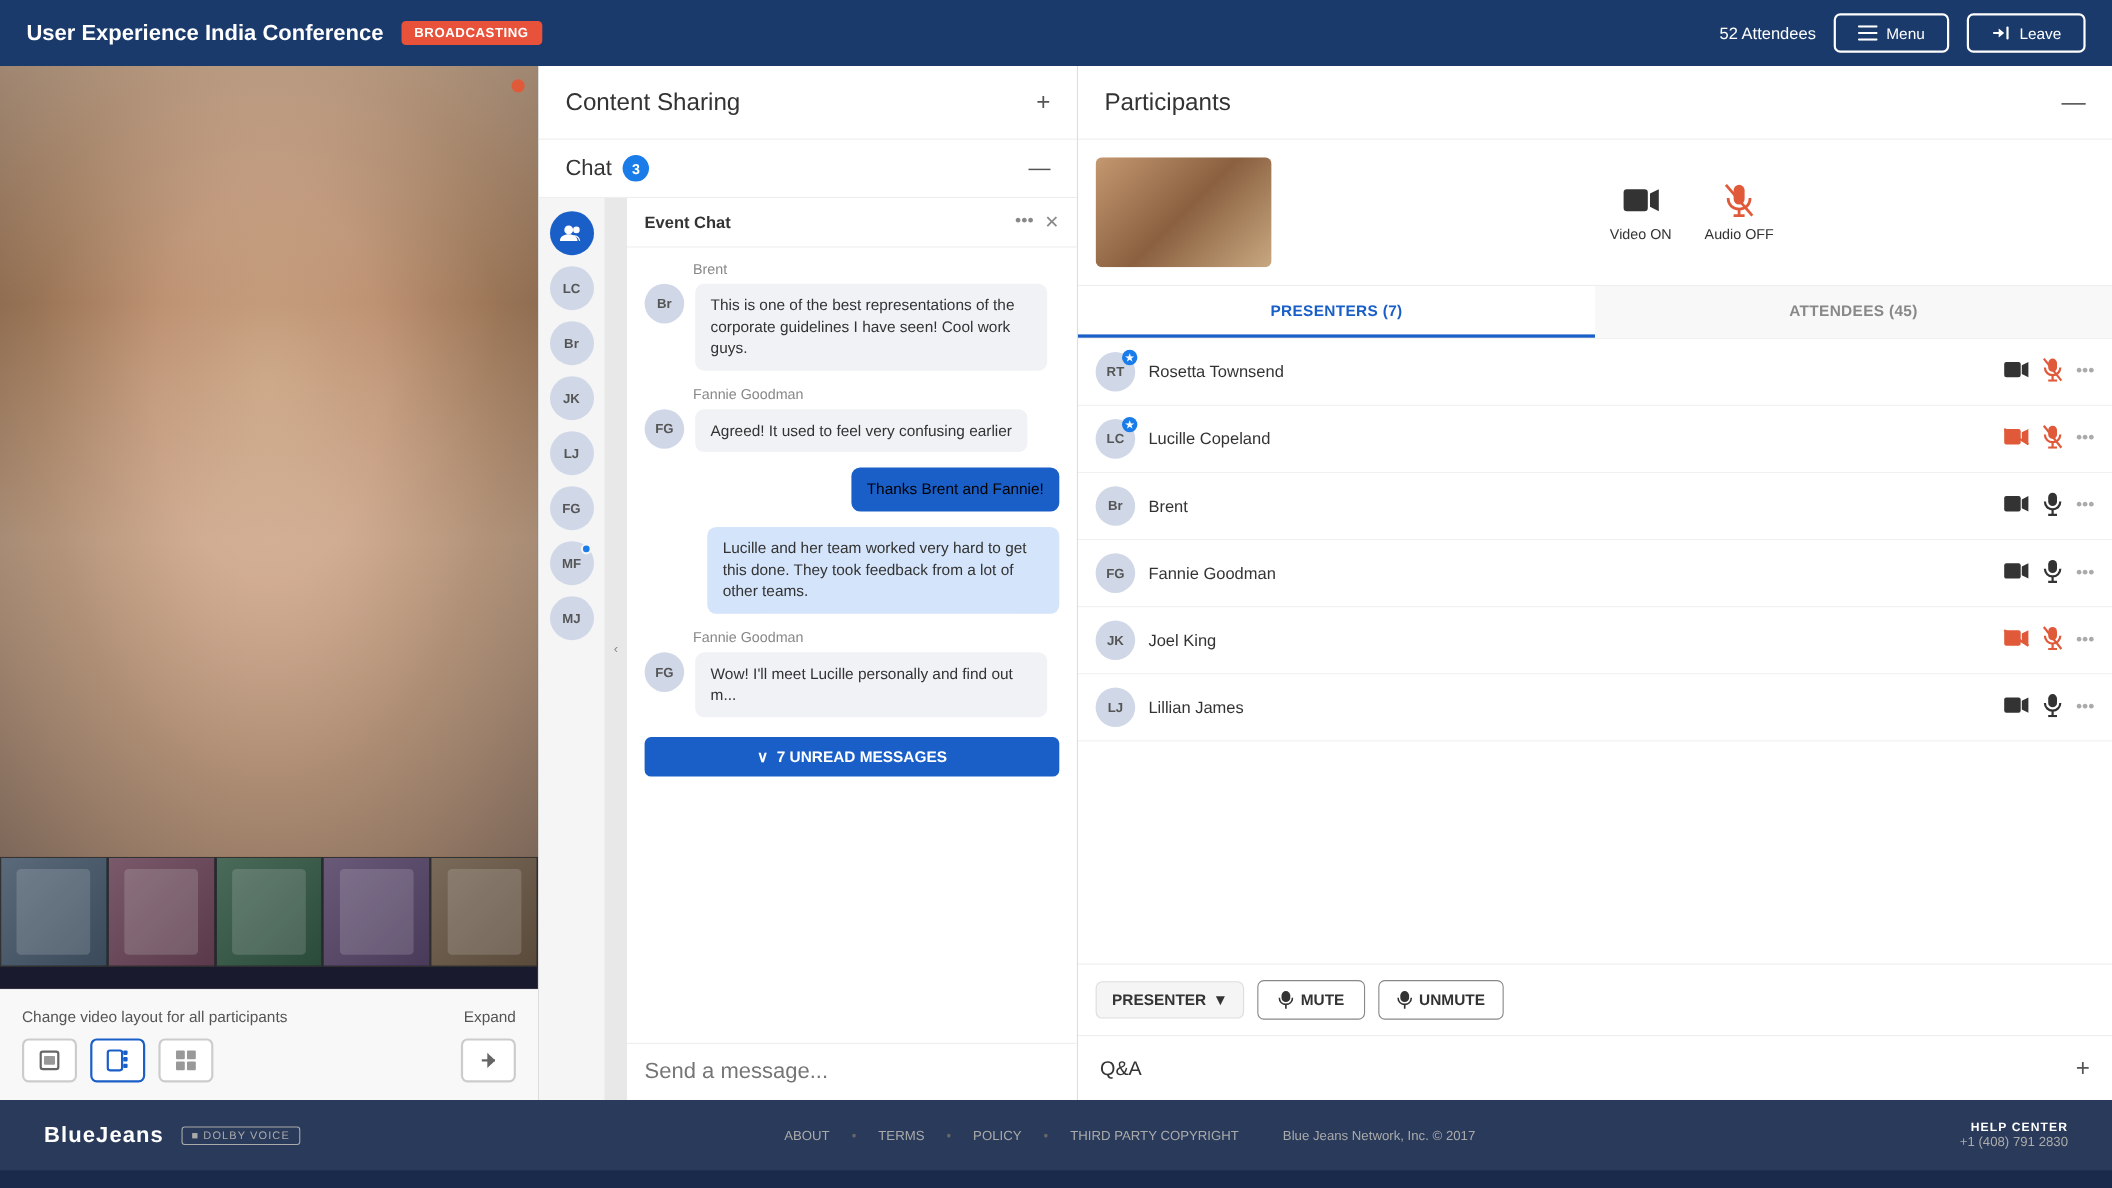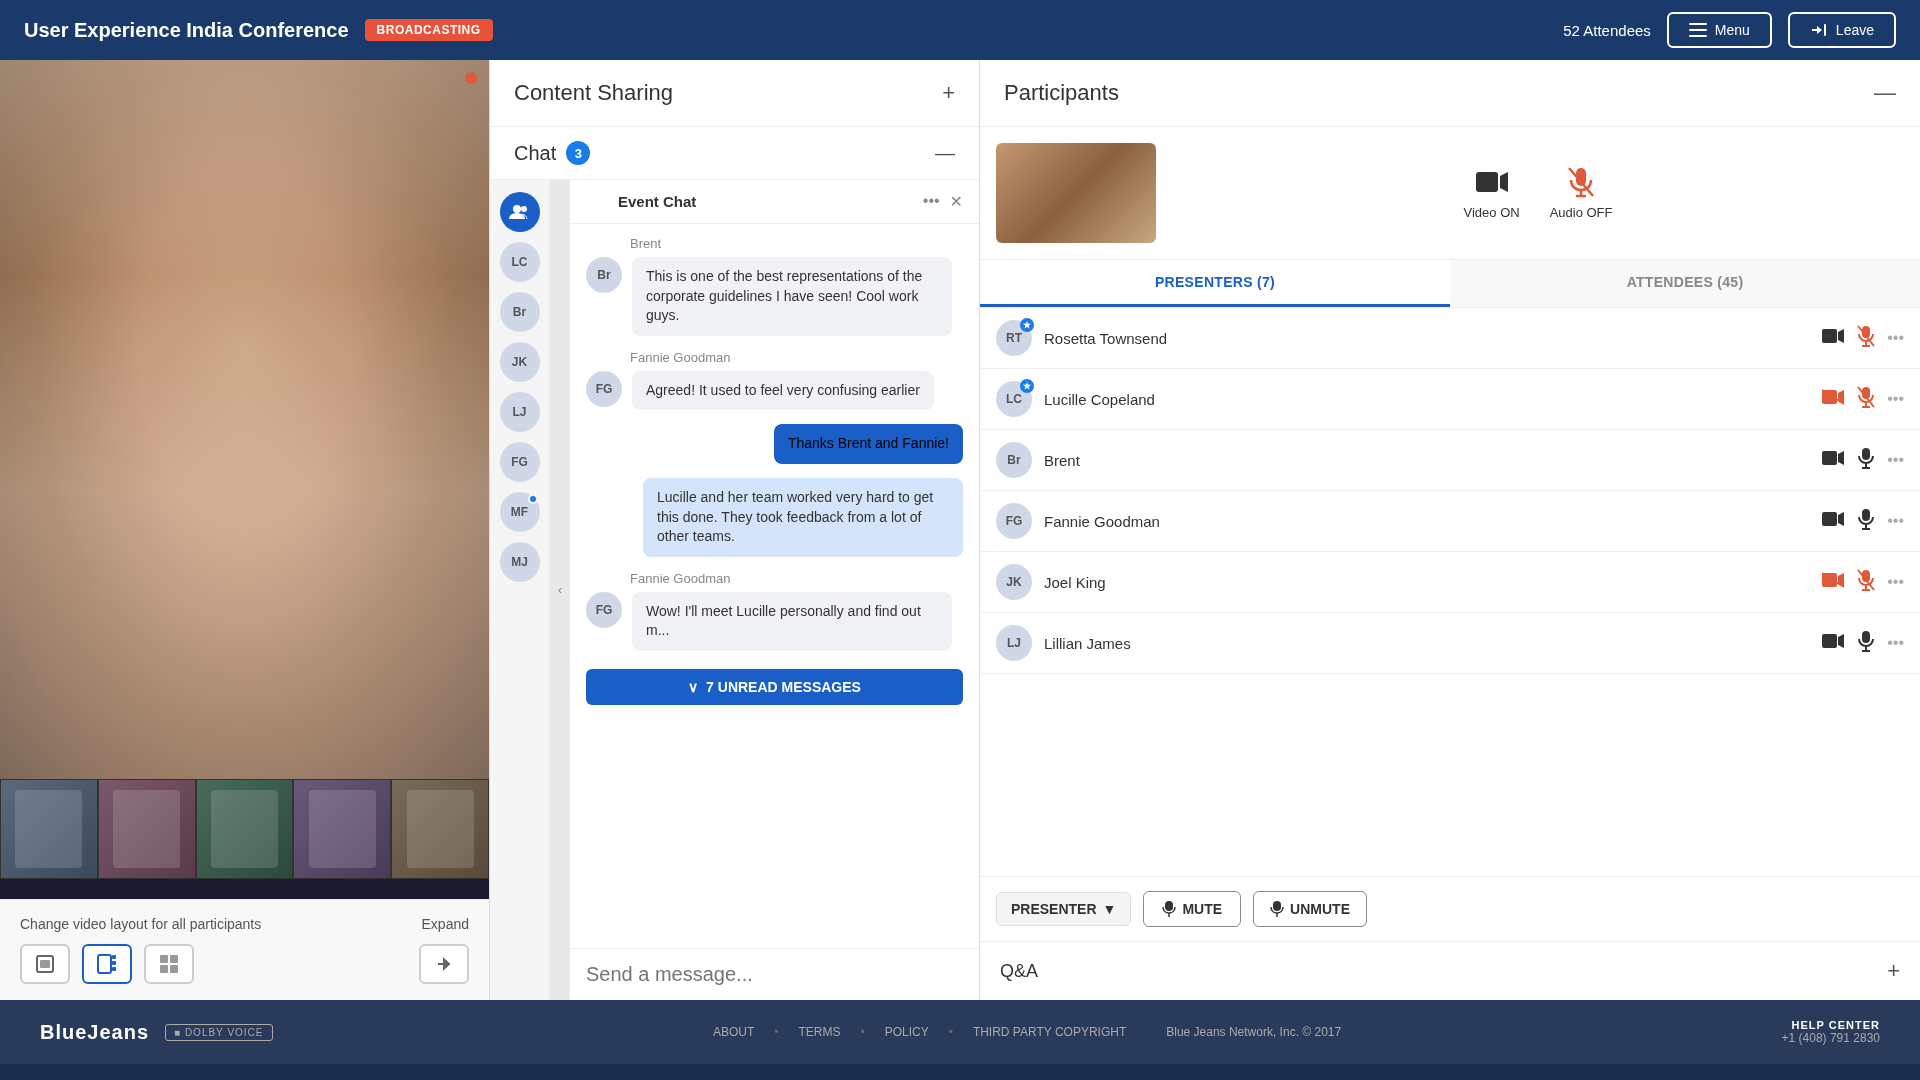--- a/index.html
+++ b/index.html
@@ -358,21 +358,20 @@
       padding: 12px 16px;
       border-bottom: 1px solid #eee;
       display: flex;
       align-items: center;
       justify-content: space-between;
     }
     .event-chat-title {
       font-size: 15px;
       color: #333;
       font-weight: 600;
-      margin-left: 32px;
     }
     .event-chat-icons {
       display: flex;
       gap: 10px;
       color: #888;
       cursor: pointer;
     }
 
     .chat-messages {
       flex: 1;

